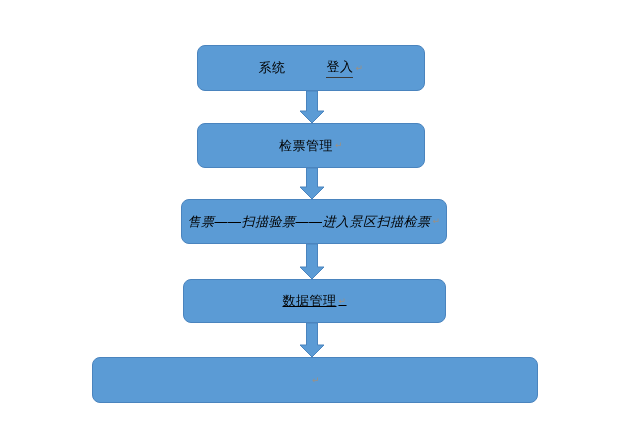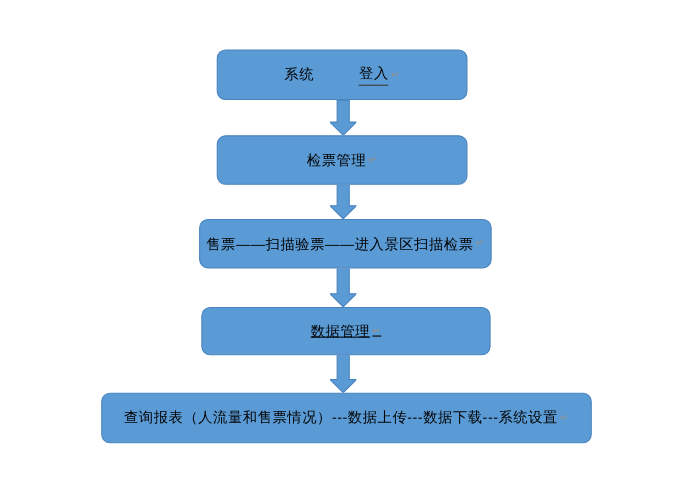--- a/index.html
+++ b/index.html
@@ -26,21 +26,21 @@
     display: flex;
     align-items: center;
     justify-content: center;
     color: var(--text, #000000);
     font-size: 13px;
     letter-spacing: 0.5px;
     white-space: nowrap;
   }
   .n1 { left: 197px; top: 45px;  width: 228px; height: 46px; }
   .n2 { left: 197px; top: 123px; width: 228px; height: 45px; }
-  .n3 { left: 181px; top: 199px; width: 266px; height: 45px; }
+  .n3 { left: 181px; top: 199px; width: 266px; height: 45px; font-style: italic; }
   .n4 { left: 183px; top: 279px; width: 263px; height: 44px; text-decoration: underline; }
   .n5 { left: 92px;  top: 357px; width: 446px; height: 46px; }
   .underlined {
     border-bottom: 1px solid #3a3a3a;
     padding-bottom: 1px;
     margin-left: 41px;
   }
   .para-mark {
     font-size: 9px;
     color: var(--para-mark, #9a9186);
@@ -109,17 +109,16 @@
       <span class="para-mark">↵</span>
   </div>
 
   <span class="arrow a4">
     <svg width="24" height="34" viewBox="0 0 24 34">
       <polygon points="6.5,0 17.5,0 17.5,22 24,22 12,34 0,22 6.5,22"></polygon>
     </svg>
   </span>
 
   <div class="node n5">
-    <span>查询报表（人流量和售票情况）---数据上传---数据下载---系统设置</span>
       <span class="para-mark">↵</span>
   </div>
 
 </div>
 
 </body></html>

